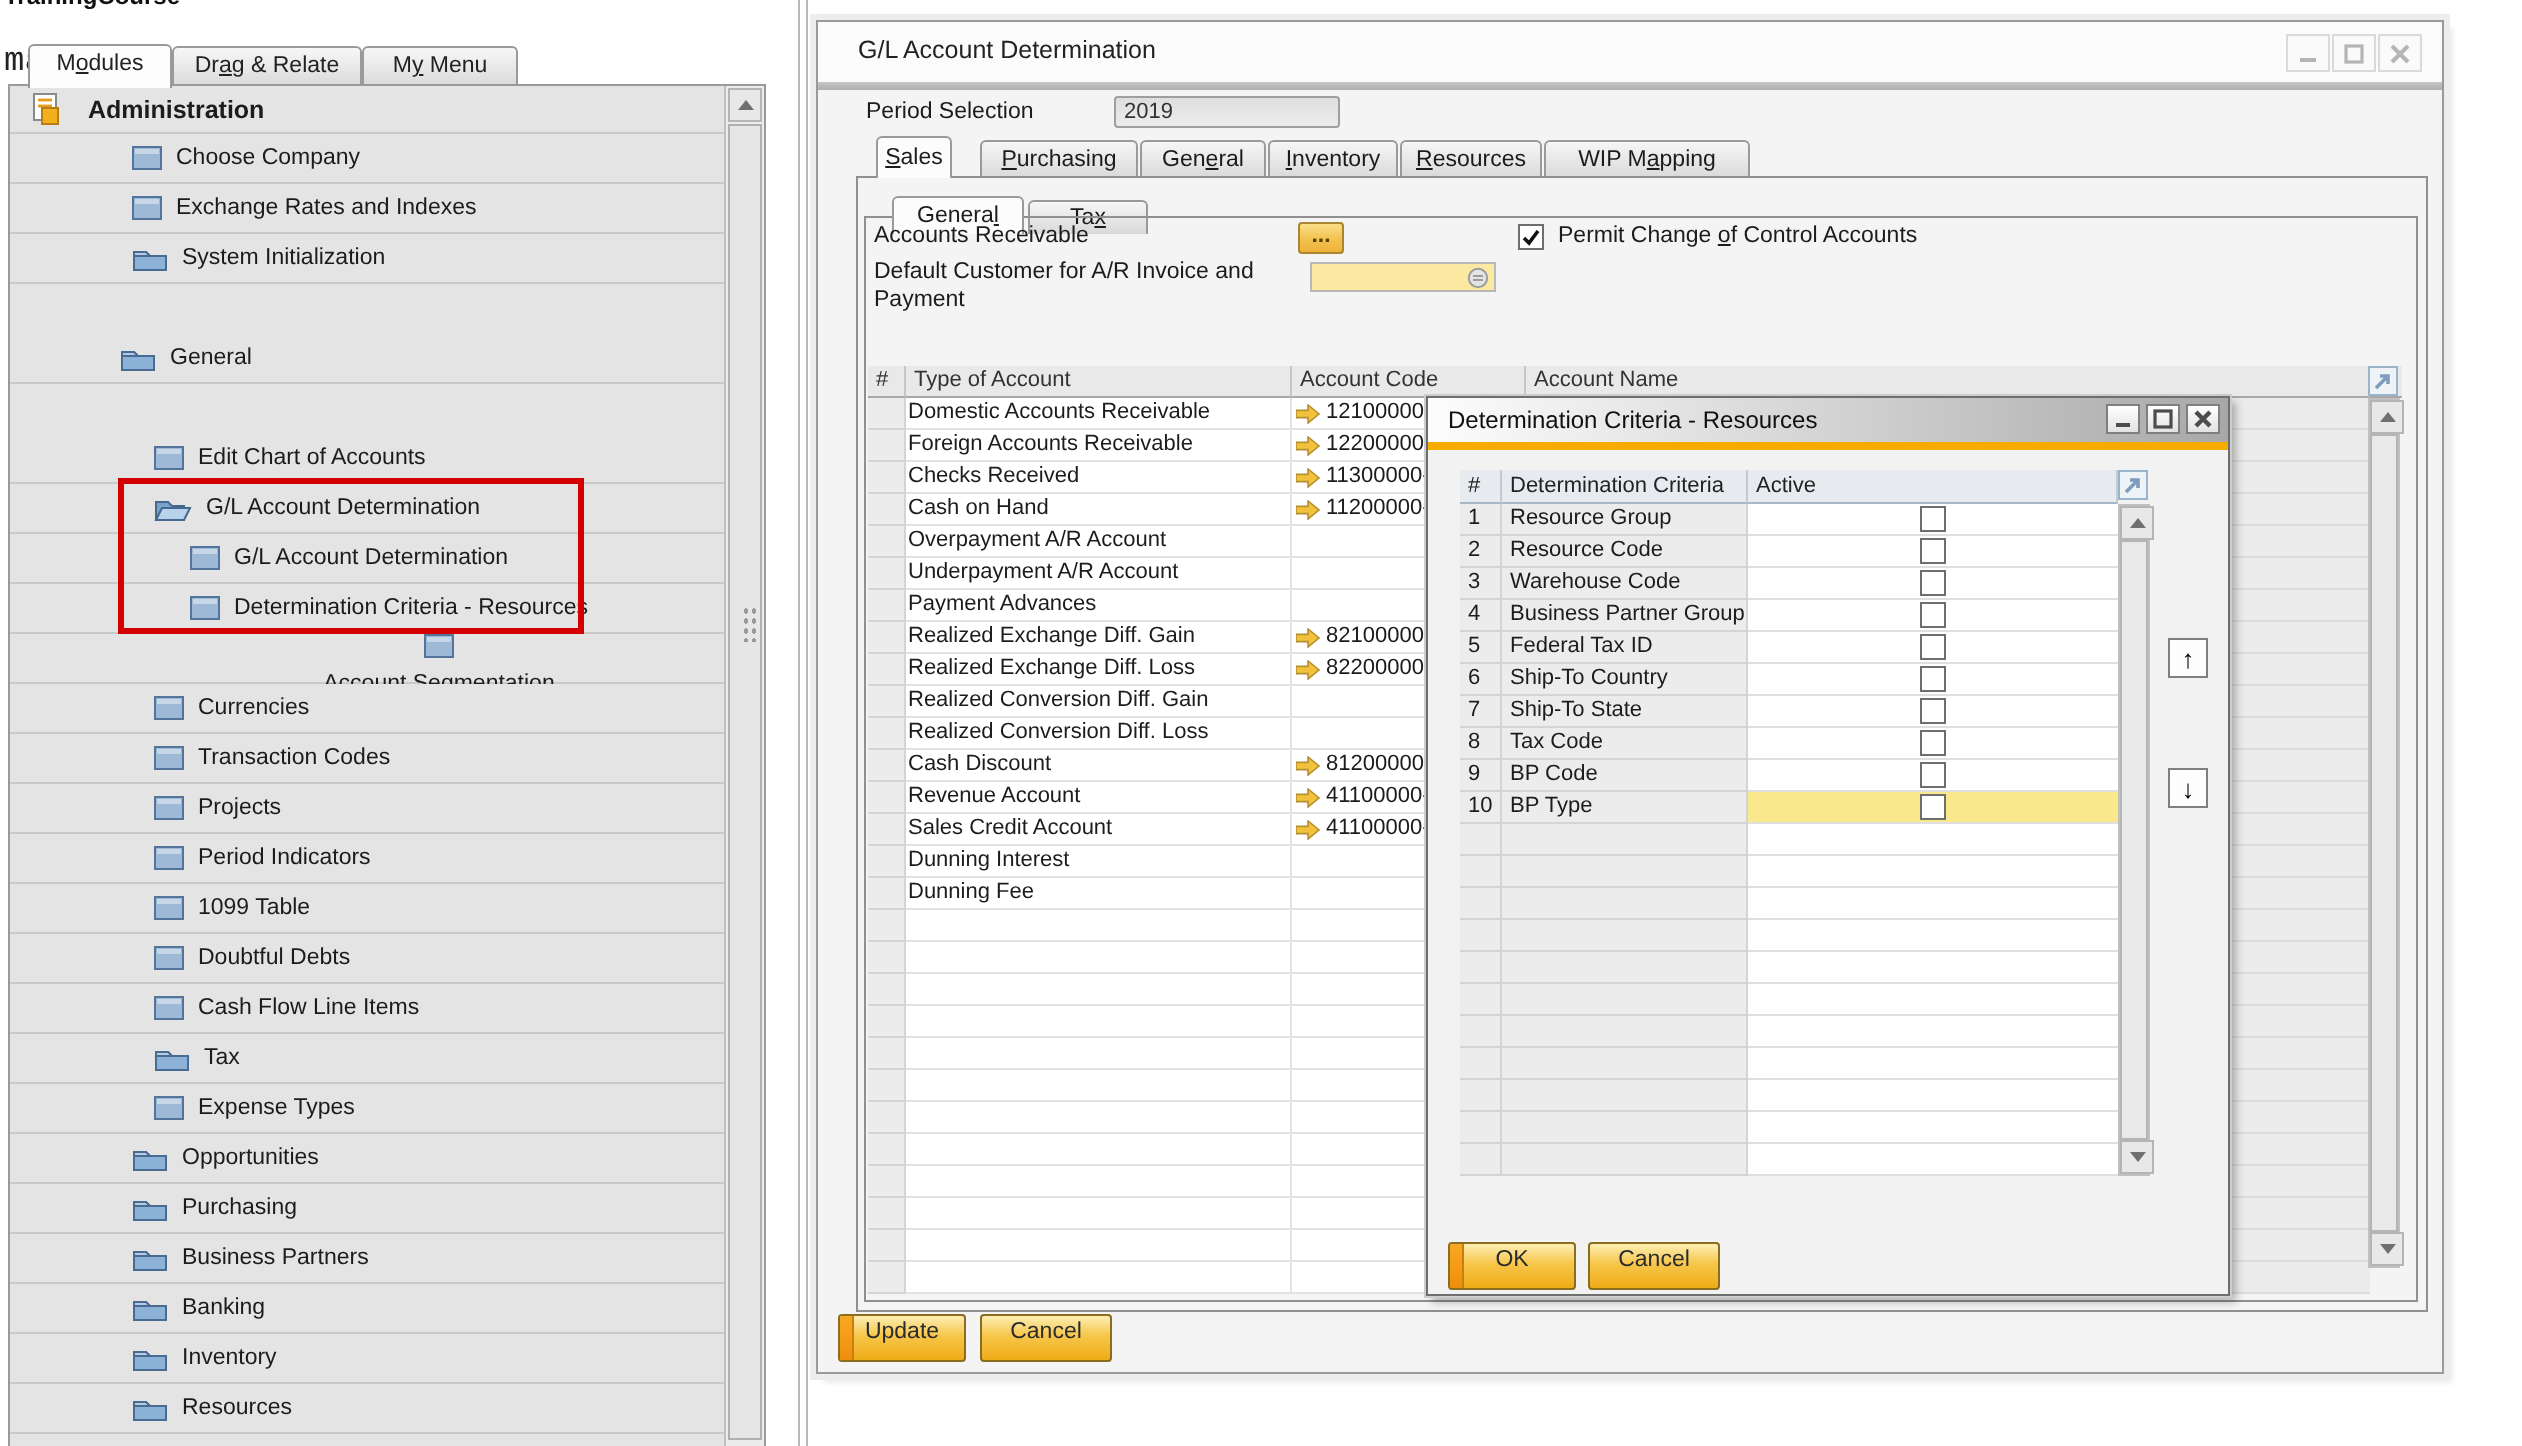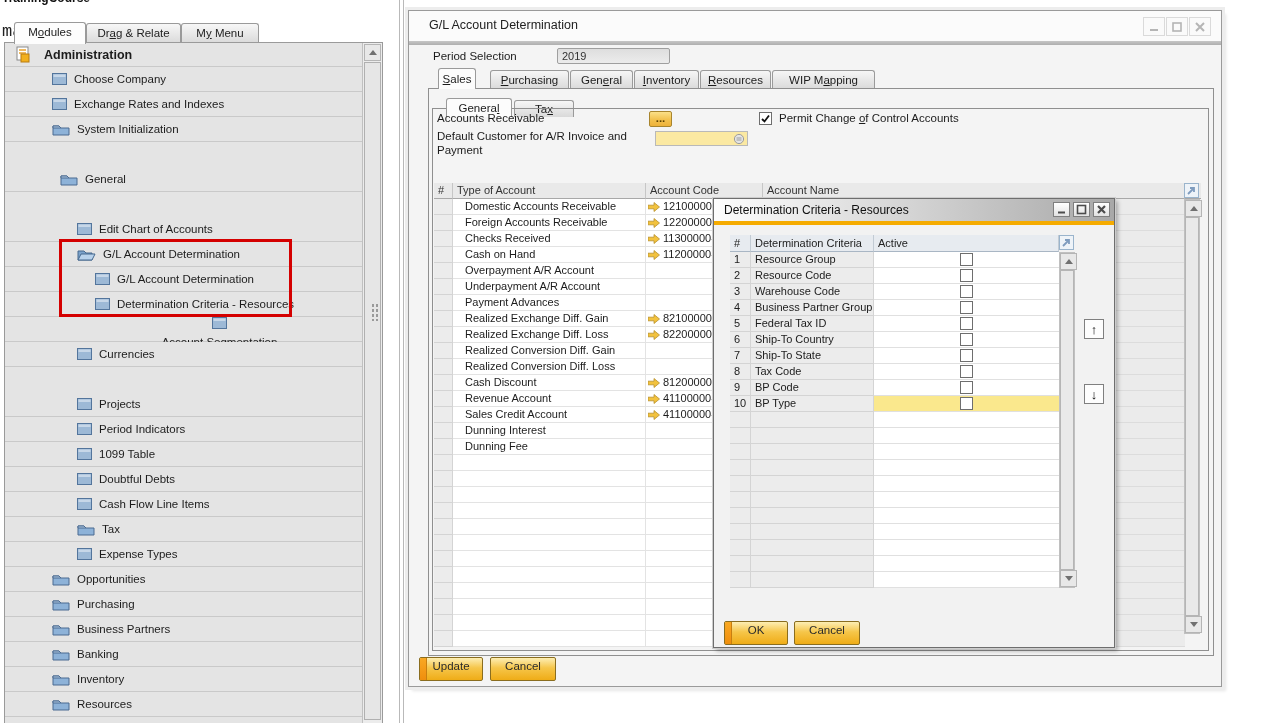--- a/index.html
+++ b/index.html
@@ -24,21 +24,21 @@
 
   
   #side-panel{position:absolute;left:4px;top:42px;width:379px;height:681px;
     background:#e4e4e4;border:1px solid #9a9a9a;border-bottom:none;box-sizing:border-box;z-index:2;}
   #tree{position:absolute;left:0;top:0;width:357px;height:100%;}
   .trow{position:absolute;left:0;width:357px;height:25px;display:flex;align-items:center;gap:7px;
     border-bottom:1px solid #c9c9c9;box-sizing:border-box;background:#e4e4e4;}
   .trow .lbl{white-space:nowrap;}
   #tree-header{position:absolute;left:0;top:0;width:357px;height:24px;display:flex;align-items:center;gap:12px;
     border-bottom:1px solid #c9c9c9;box-sizing:border-box;padding-left:10px;font-weight:bold;font-size:12.5px;}
-  .lvl1{padding-left:47px;align-items:center;} .lvl2{padding-left:55px;} .lvl3{padding-left:72px;} .lvl4{padding-left:90px;}
+  .lvl1{padding-left:61px;align-items:center;} .lvl2{padding-left:55px;} .lvl3{padding-left:72px;} .lvl4{padding-left:90px;}
   .icw{display:inline-flex;align-items:center;}
 
   
   #side-scroll{position:absolute;left:357px;top:0;width:20px;height:681px;background:#ececec;border-left:1px solid #c0c0c0;box-sizing:border-box;}
   .sc-btn{position:absolute;left:1px;width:17px;height:17px;background:#e8e8e8;border:1px solid #b5b5b5;
     display:flex;align-items:center;justify-content:center;box-sizing:border-box;}
   #side-thumb{position:absolute;left:1px;top:19px;width:17px;height:658px;background:#e6e6e6;border:1px solid #b0b0b0;box-sizing:border-box;}
   .grip{position:absolute;left:6px;top:240px;width:8px;height:18px;
     background-image:radial-gradient(#9a9a9a 1px, transparent 1.2px);background-size:4px 5px;}
 
@@ -91,21 +91,21 @@
 
   
   #mt{position:absolute;left:25px;top:172px;width:767px;z-index:6;}
   #mt-header{display:grid;grid-template-columns:19px 193px 117px 422px 16px;height:16px;}
   #mt-header .h{background:#e9e9e9;border-right:1px solid #c6c6c6;border-bottom:1px solid #a8a8a8;
     font-size:11px;color:#333;line-height:15px;padding-left:4px;box-sizing:border-box;white-space:nowrap;overflow:hidden;}
   #mt-header .hs{background:#e9e9e9;border-bottom:1px solid #a8a8a8;box-sizing:border-box;}
   .mrow{display:grid;grid-template-columns:19px 193px 117px 422px;height:16px;}
   .mrow .c{box-sizing:border-box;font-size:11px;line-height:15px;white-space:nowrap;overflow:hidden;}
   .mrow .c1{background:#ececec;border-right:1px solid #d4d4d4;border-bottom:1px solid #d4d4d4;}
-  .mrow .c2{background:#fff;border-right:1px solid #e3e3e3;border-bottom:1px solid #e3e3e3;padding-left:12px;}
+  .mrow .c2{background:#fff;border-right:1px solid #e3e3e3;border-bottom:1px solid #e3e3e3;padding-left:1px;}
   .mrow .c3{background:#fff;border-right:1px solid #e3e3e3;border-bottom:1px solid #e3e3e3;padding-left:2px;display:flex;align-items:center;gap:3px;}
   .mrow .c4{background:#ebebeb;border-bottom:1px solid #dcdcdc;}
   #mt-scroll{position:absolute;left:775px;top:188px;width:16px;height:435px;background:#ededed;border:1px solid #c0c0c0;box-sizing:border-box;z-index:7;}
   .expand-ic{position:absolute;width:15px;height:15px;background:#eef3f8;border:1px solid #9ab4cc;box-sizing:border-box;
     display:flex;align-items:center;justify-content:center;z-index:7;}
 
   
   .gold-btn{position:absolute;height:24px;background:linear-gradient(#fdeeb3,#f6c64a 45%,#efac17);
     border:1px solid #8a6d1f;border-radius:2px;box-sizing:border-box;color:#2b2b2b;
     text-align:center;line-height:16px;font-size:11.5px;overflow:hidden;}
@@ -251,20 +251,29 @@
         <span class="lbl">Account Segmentation</span>
       </div>
       <div class="trow lvl3" style="top: 299px;">
         <span class="icw">
           <svg width="15" height="12" viewBox="0 0 15 12">
             <rect x="0.5" y="0.5" width="14" height="11" fill="#9db9d6" stroke="#53759c"></rect>
             <rect x="1.5" y="1.5" width="12" height="2.5" fill="#c7d7e8"></rect>
           </svg>
         </span>
         <span class="lbl">Currencies</span>
+      </div>
+      <div class="trow lvl3" style="top: 324px;">
+        <span class="icw">
+          <svg width="15" height="12" viewBox="0 0 15 12">
+            <rect x="0.5" y="0.5" width="14" height="11" fill="#9db9d6" stroke="#53759c"></rect>
+            <rect x="1.5" y="1.5" width="12" height="2.5" fill="#c7d7e8"></rect>
+          </svg>
+        </span>
+        <span class="lbl">Transaction Codes</span>
       </div>
       <div class="trow lvl3" style="top: 349px;">
         <span class="icw">
           <svg width="15" height="12" viewBox="0 0 15 12">
             <rect x="0.5" y="0.5" width="14" height="11" fill="#9db9d6" stroke="#53759c"></rect>
             <rect x="1.5" y="1.5" width="12" height="2.5" fill="#c7d7e8"></rect>
           </svg>
         </span>
         <span class="lbl">Projects</span>
       </div>

